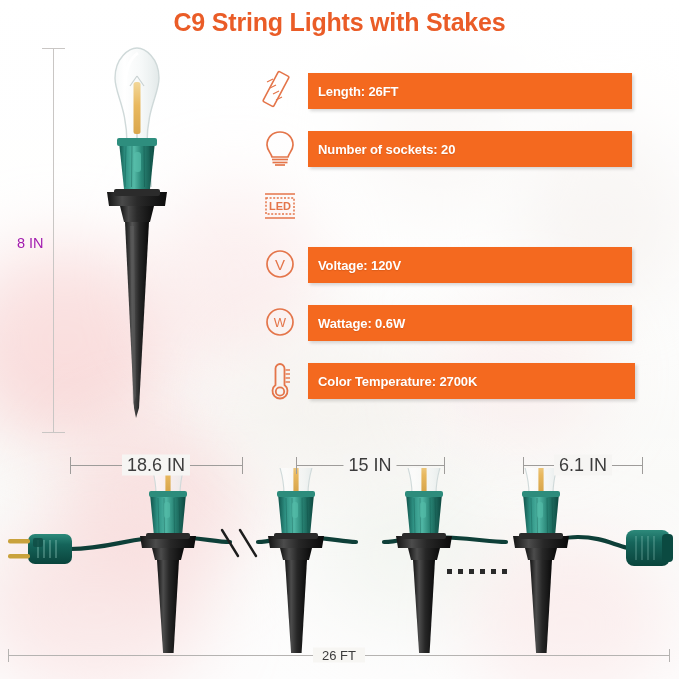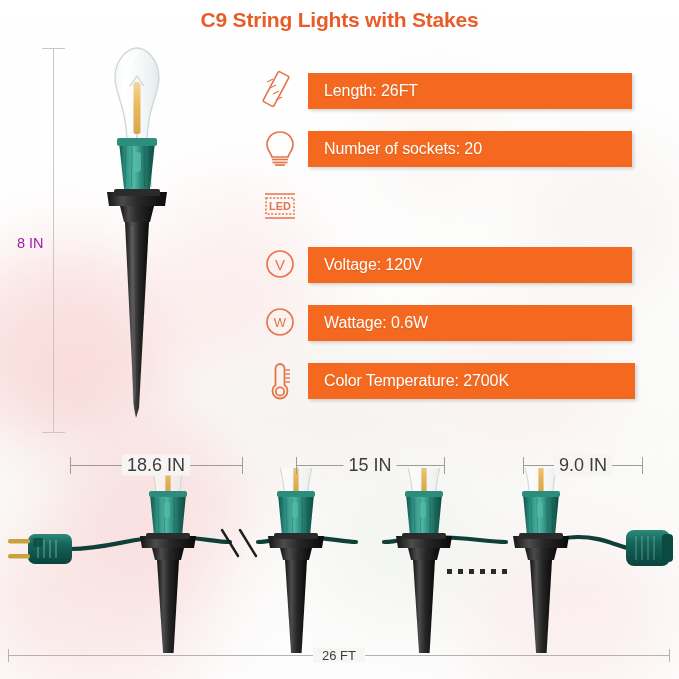--- a/index.html
+++ b/index.html
@@ -21,40 +21,40 @@
     background:
       linear-gradient(to bottom,#ffffff 0%,#fdfdfc 34%,#f7f7f4 70%,#fbfafa 100%);
   }
   .veil{
     position:absolute;inset:0;
     background:linear-gradient(to bottom,rgba(255,255,255,.80) 0%,rgba(255,255,255,.52) 38%,rgba(255,255,255,.34) 62%,rgba(255,255,255,.58) 100%);
   }
   
   .title{
     position:absolute;left:0;right:0;top:8px;text-align:center;
-    font-size:21px;font-weight:bold;color:#ea5c27;
+    font-size:25px;font-weight:bold;color:#ea5c27;
     letter-spacing:-0.2px;text-shadow:0 1px 2px rgba(255,255,255,.9);
     z-index:6;
   }
   
   .specs{position:absolute;left:258px;top:62px;width:380px;z-index:6;}
   .spec-row{position:relative;height:58px;}
   .spec-icon{
     position:absolute;left:0;top:4px;width:44px;height:48px;
     display:flex;align-items:center;justify-content:center;
   }
   .spec-bar{
     position:absolute;left:50px;top:11px;height:36px;
     background:#f4691f;
     box-shadow:2px 2px 3px rgba(120,120,120,.28);
     display:flex;align-items:center;
   }
   .spec-bar span{
-    color:#ffffff;font-size:16px;font-weight:normal;
-    padding-left:16px;white-space:nowrap;letter-spacing:-0.1px;
+    color:#ffffff;font-size:13px;font-weight:bold;
+    padding-left:10px;white-space:nowrap;letter-spacing:-0.1px;
     text-shadow:0 1px 1px rgba(150,60,10,.25);
   }
   .w-norm{width:324px;}
   .w-wide{width:327px;}
   
   .dim-v{position:absolute;left:53px;top:48px;height:385px;width:1px;background:#c9c6c4;z-index:5;}
   .dim-v:before,.dim-v:after{
     content:"";position:absolute;left:-11px;width:23px;height:1px;background:#c9c6c4;
   }
   .dim-v:before{top:0;}
@@ -280,21 +280,21 @@
 
   </div>
 
   <div class="dim-h" style="left:70px;top:465px;width:173px;"></div>
   <div class="dim-h-label" style="left:156px;top:465px;">18.6 IN</div>
 
   <div class="dim-h" style="left:296px;top:465px;width:149px;"></div>
   <div class="dim-h-label" style="left:370px;top:465px;">15 IN</div>
 
   <div class="dim-h" style="left:523px;top:465px;width:120px;"></div>
-  <div class="dim-h-label" style="left:583px;top:465px;">9.0 IN</div>
+  <div class="dim-h-label" style="left:583px;top:465px;">6.1 IN</div>
 
   <div class="string">
     <svg width="679" height="185" viewBox="0 0 679 185" xmlns="http://www.w3.org/2000/svg">
       <defs>
         <linearGradient id="glass2" x1="0" y1="0" x2="1" y2="0">
           <stop offset="0%" stop-color="#f6f9f9" stop-opacity=".95"></stop>
           <stop offset="25%" stop-color="#ffffff" stop-opacity=".5"></stop>
           <stop offset="70%" stop-color="#edf2f2" stop-opacity=".5"></stop>
           <stop offset="100%" stop-color="#dde5e5" stop-opacity=".85"></stop>
         </linearGradient>

